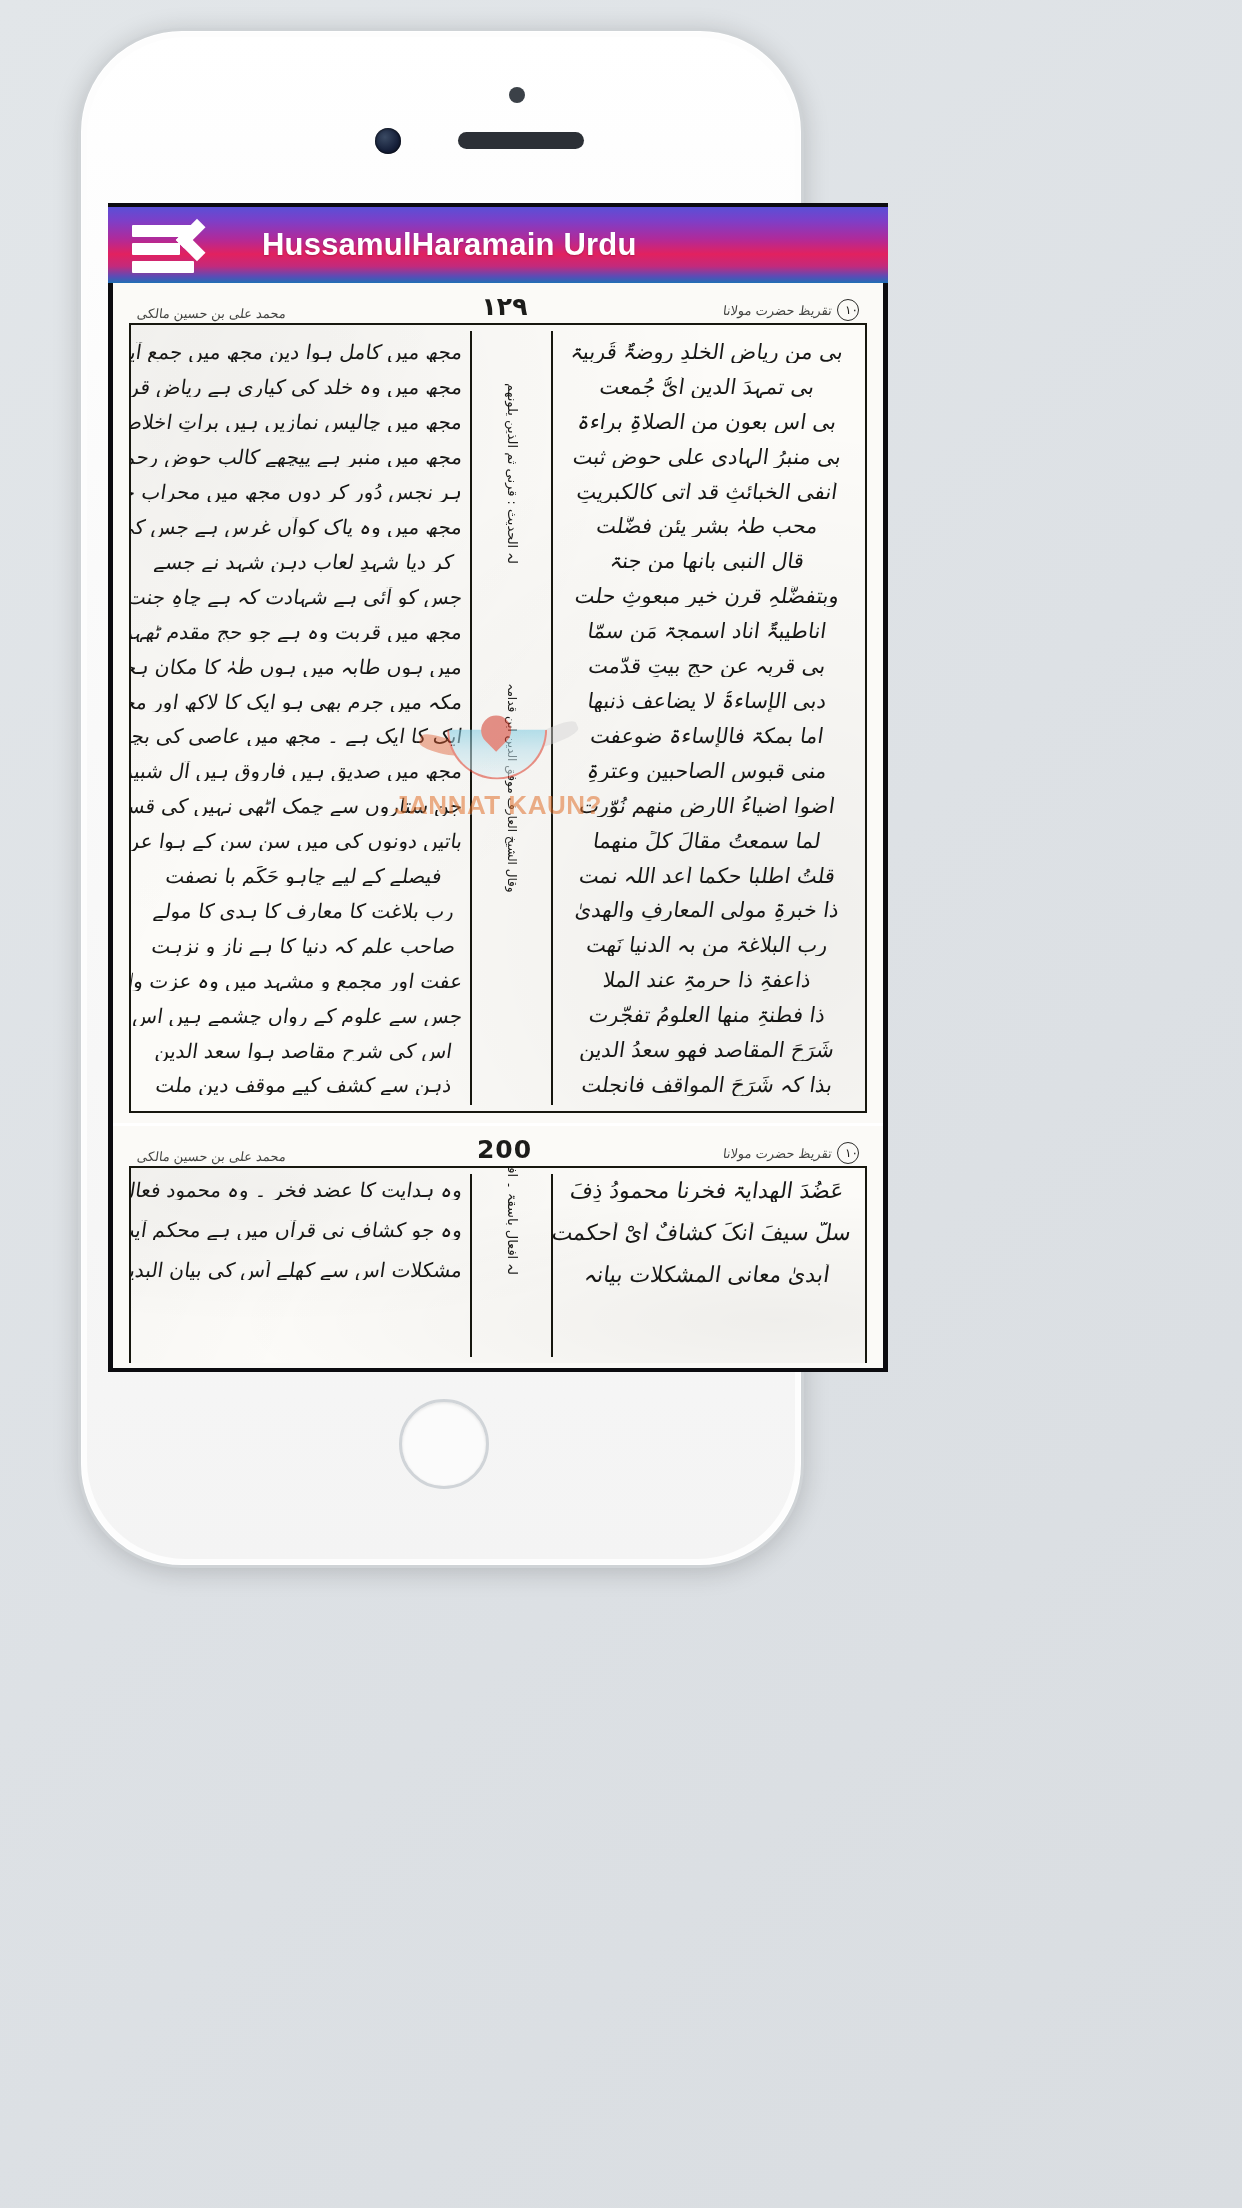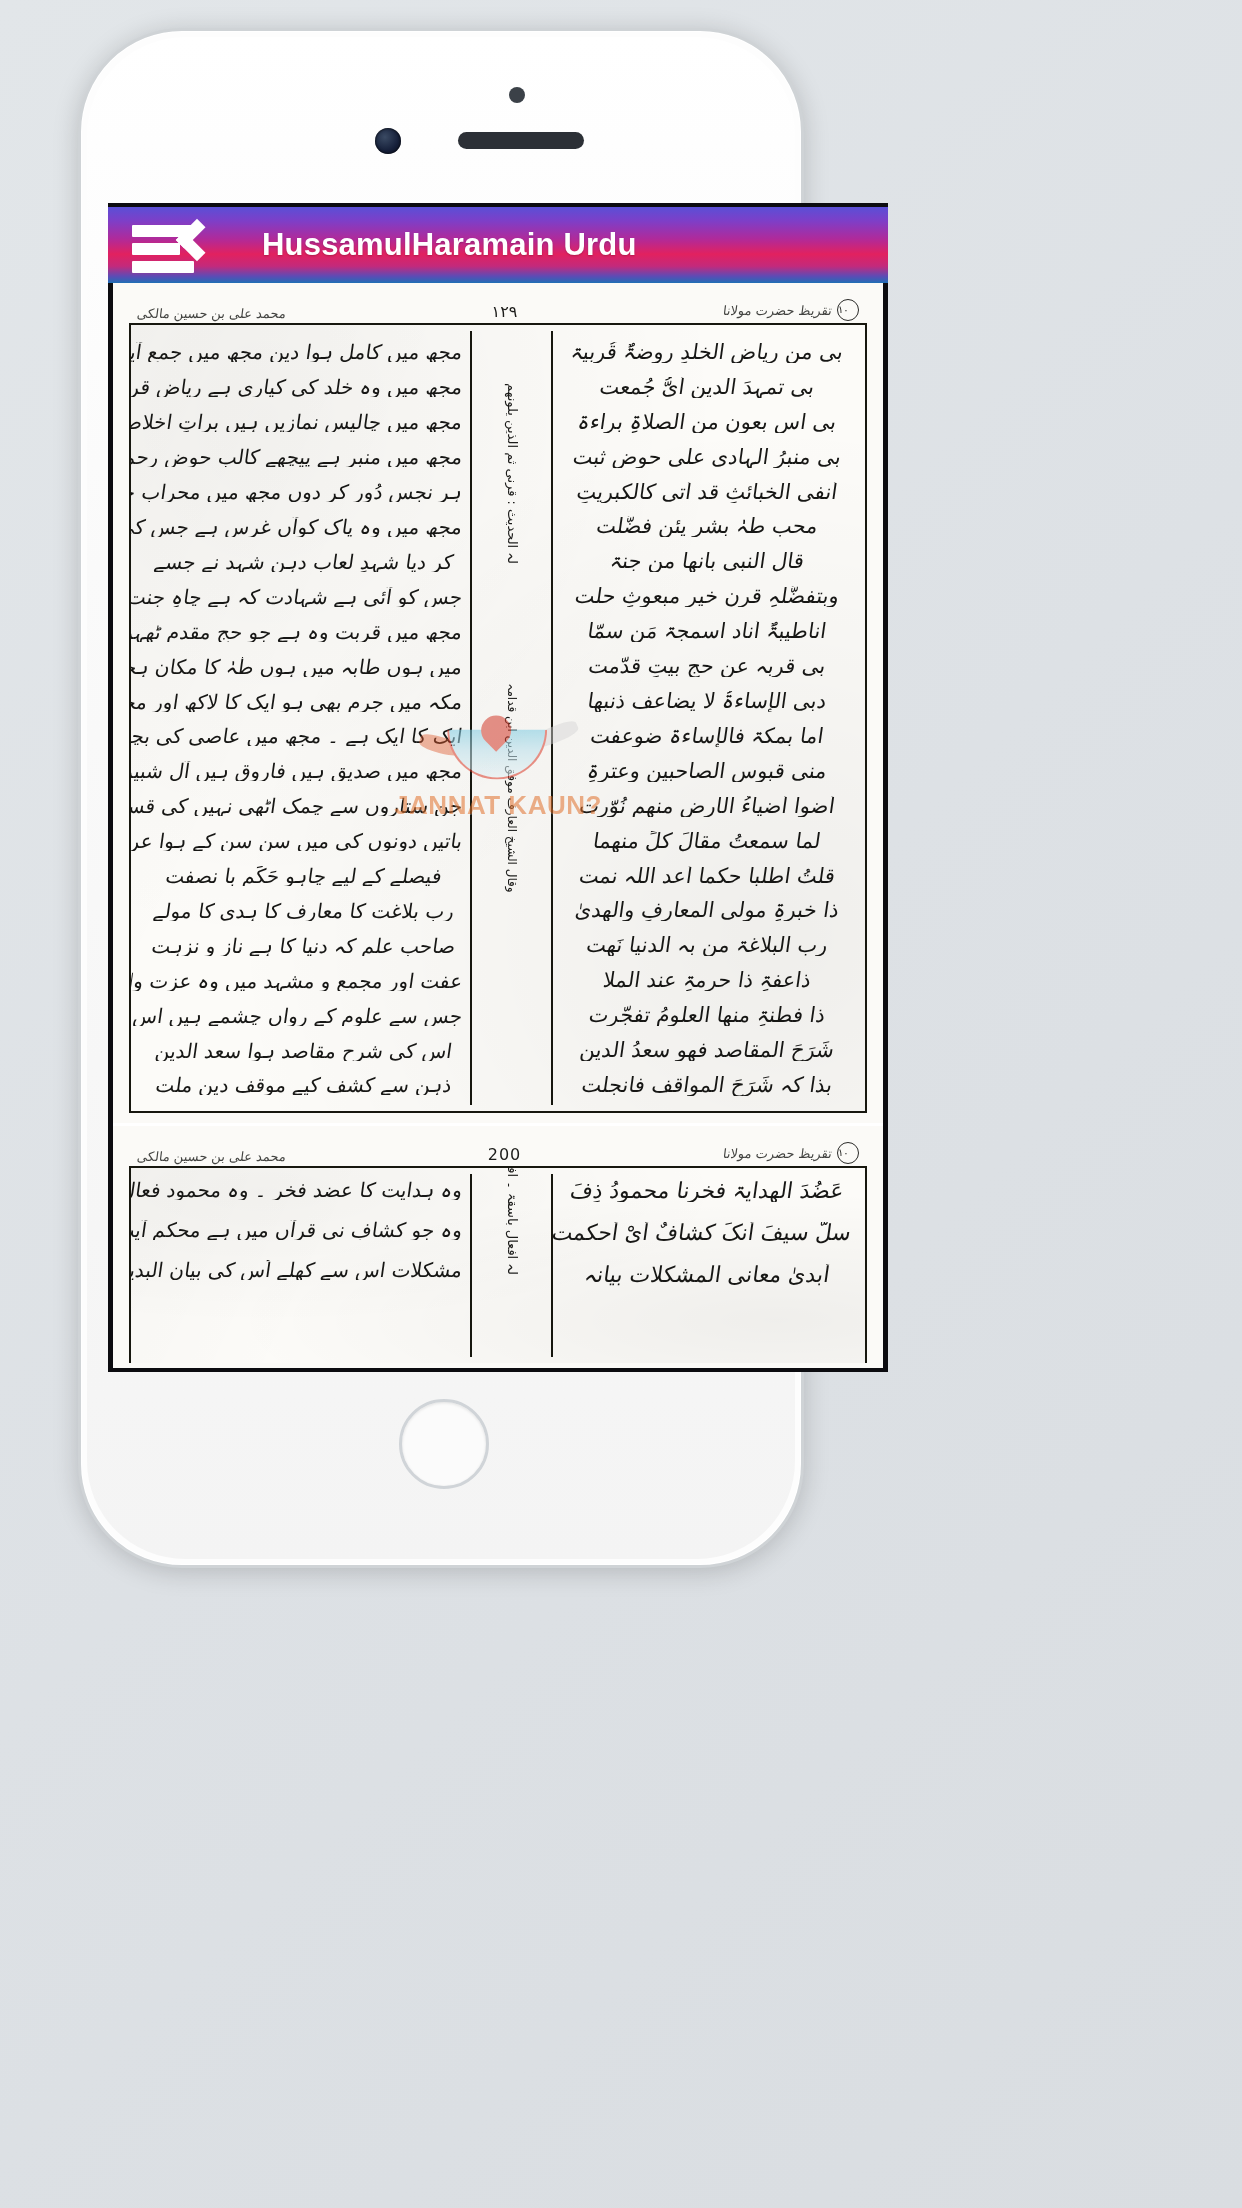--- a/index.html
+++ b/index.html
@@ -149,34 +149,35 @@
     font-family: "DejaVu Sans", sans-serif;
     font-size: 13px;
     color: #2a2a28;
     direction: rtl;
     white-space: nowrap;
     transform: skewX(-7deg);
     opacity: .88;
   }
   .run-head .rh-num {
     font-family: "DejaVu Sans", sans-serif;
-    font-size: 16px;
+    font-size: 25px;
     color: #1c1c1a;
     letter-spacing: 1px;
+    font-weight: bold;
   }
   .run-head .rh-right {
     display: flex; align-items: center; gap: 5px;
   }
   .rh-badge {
     display: inline-block;
     width: 22px; height: 22px;
     border: 1.6px solid #2a2a28;
     border-radius: 50%;
     font-family: "DejaVu Sans", sans-serif;
-    font-size: 10px; line-height: 20px; text-align: left;
+    font-size: 12px; line-height: 20px; text-align: right;
     color: #1c1c1a;
   }
 
   
   .text-frame {
     position: relative;
     border: 2.5px solid #17170f;
     background: #fcfbf8;
     height: calc(100% - 34px);
     overflow: hidden;

